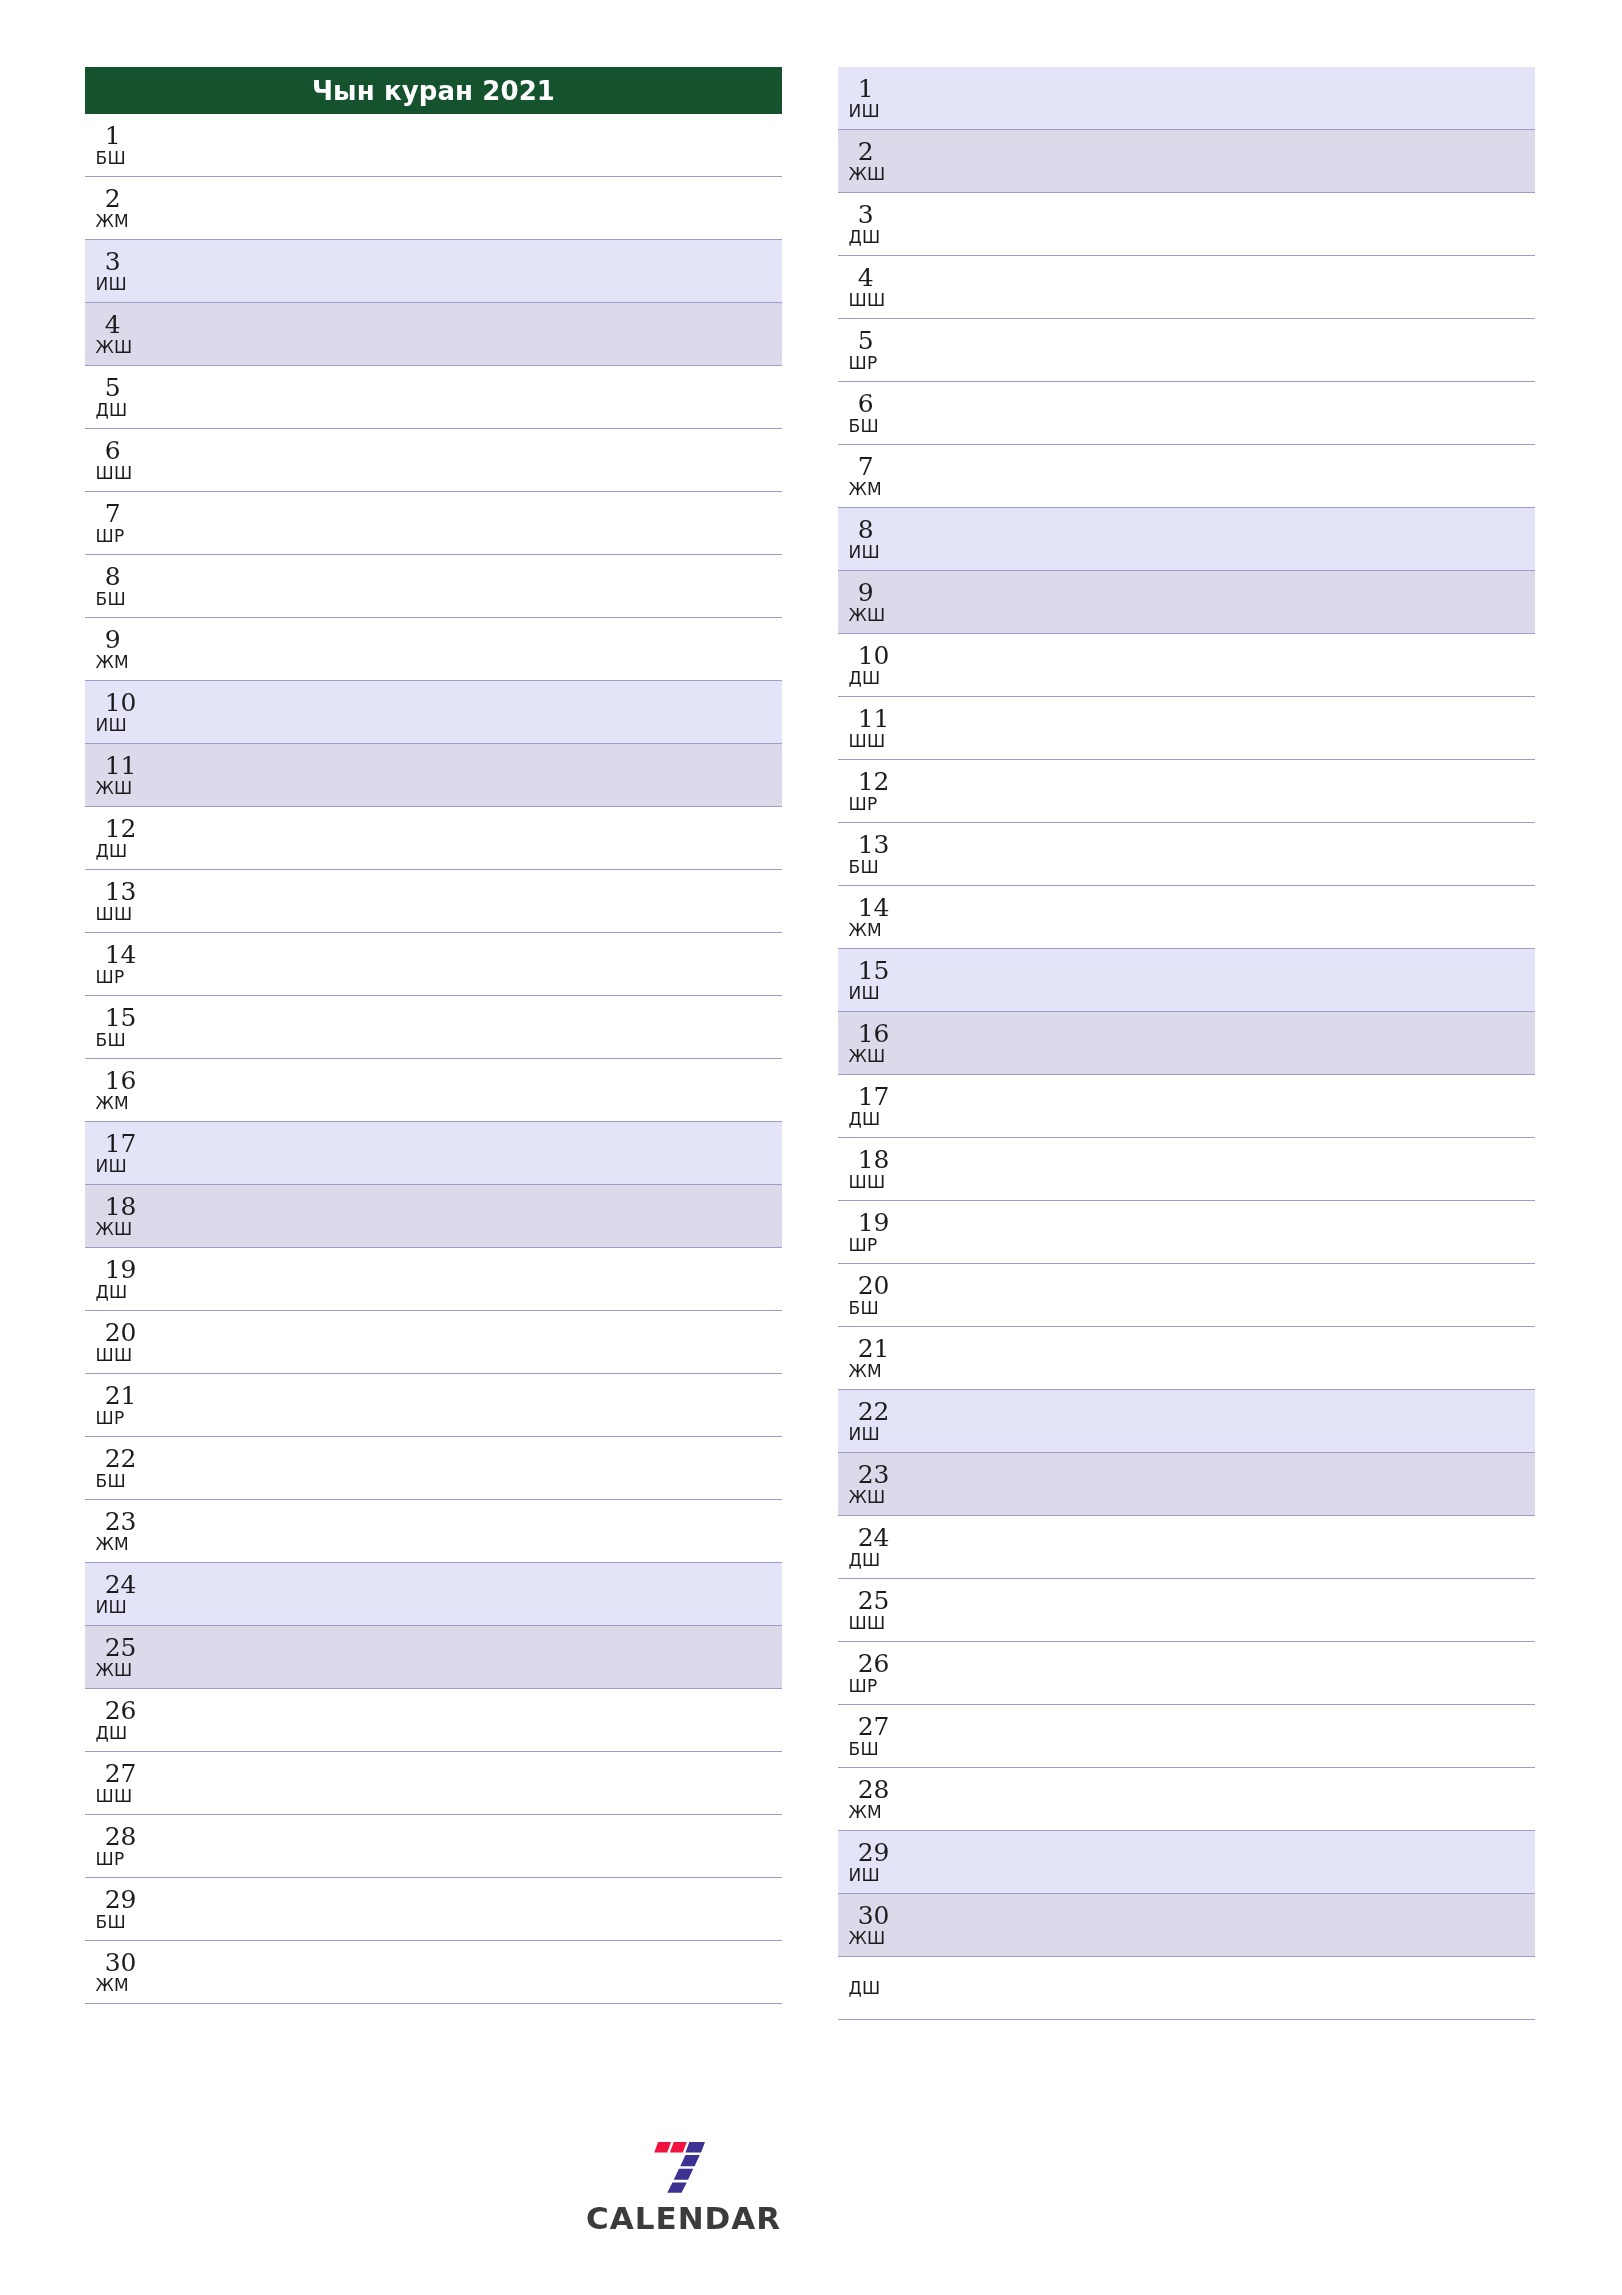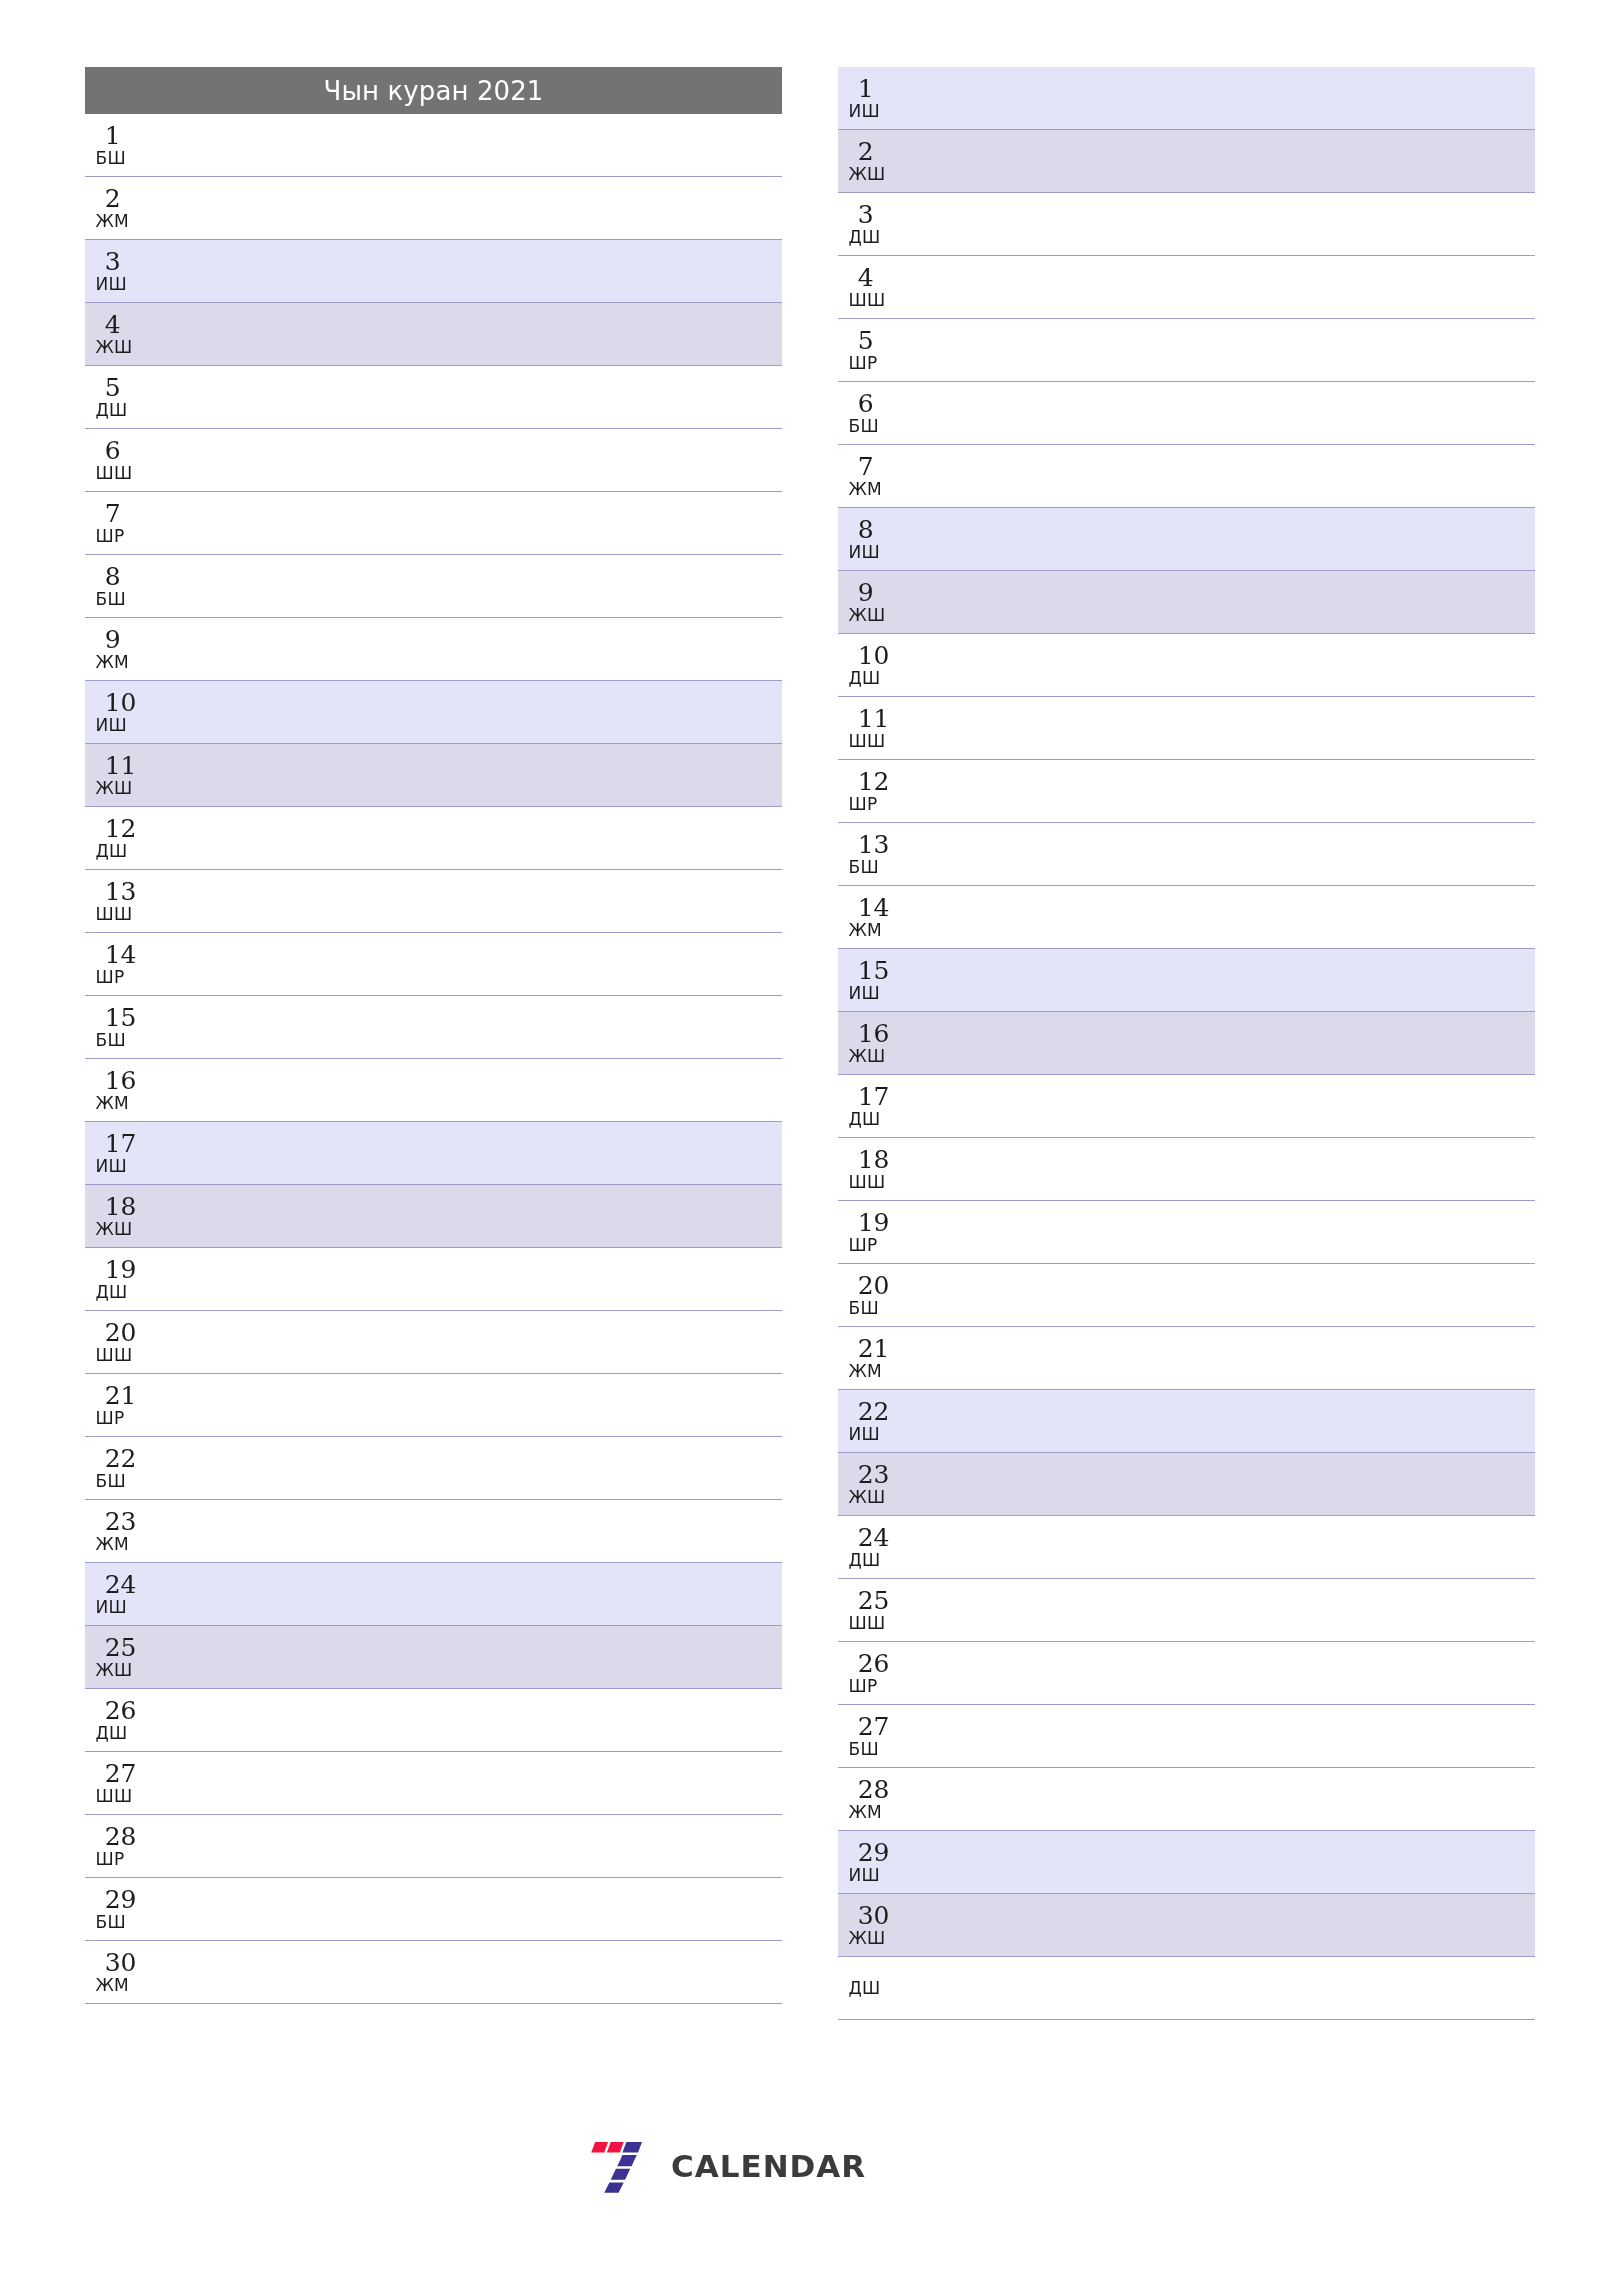--- a/index.html
+++ b/index.html
@@ -25,27 +25,27 @@
     flex-direction: row;
     justify-content: space-between;
   }
   .month-col {
     width: 697px;
     display: flex;
     flex-direction: column;
   }
   .month-header {
     height: 47px;
-    background: #737373;
+    background: #14532d;
     color: #ffffff;
     display: flex;
     align-items: center;
     justify-content: center;
     font-size: 26px;
-    font-weight: 400;
+    font-weight: 700;
     letter-spacing: 0.1px;
     font-family: "DejaVu Sans", sans-serif;
   }
   .day-list { display: flex; flex-direction: column; }
   .day-row {
     height: 63px;
     position: relative;
     border-bottom: 1.3px solid #9f9cc9;
     background: #ffffff;
     padding-left: 10.5px;
@@ -67,23 +67,23 @@
     line-height: 19px;
     color: #1c1c1c;
     font-family: "DejaVu Sans", sans-serif;
     letter-spacing: 0.3px;
   }
   .brand {
     position: absolute;
     left: 586px;
     top: 2138px;
     display: flex;
-    flex-direction: row;
+    flex-direction: column;
     align-items: center;
-    gap: 16px;
+    gap: 7px;
   }
   .brand-mark { width: 69px; height: 55px; display: block; }
   .brand-text {
     font-size: 31px;
     font-weight: bold;
     color: #3b3b3b;
     letter-spacing: 1px;
     font-family: "DejaVu Sans", sans-serif;
   }
 </style>

